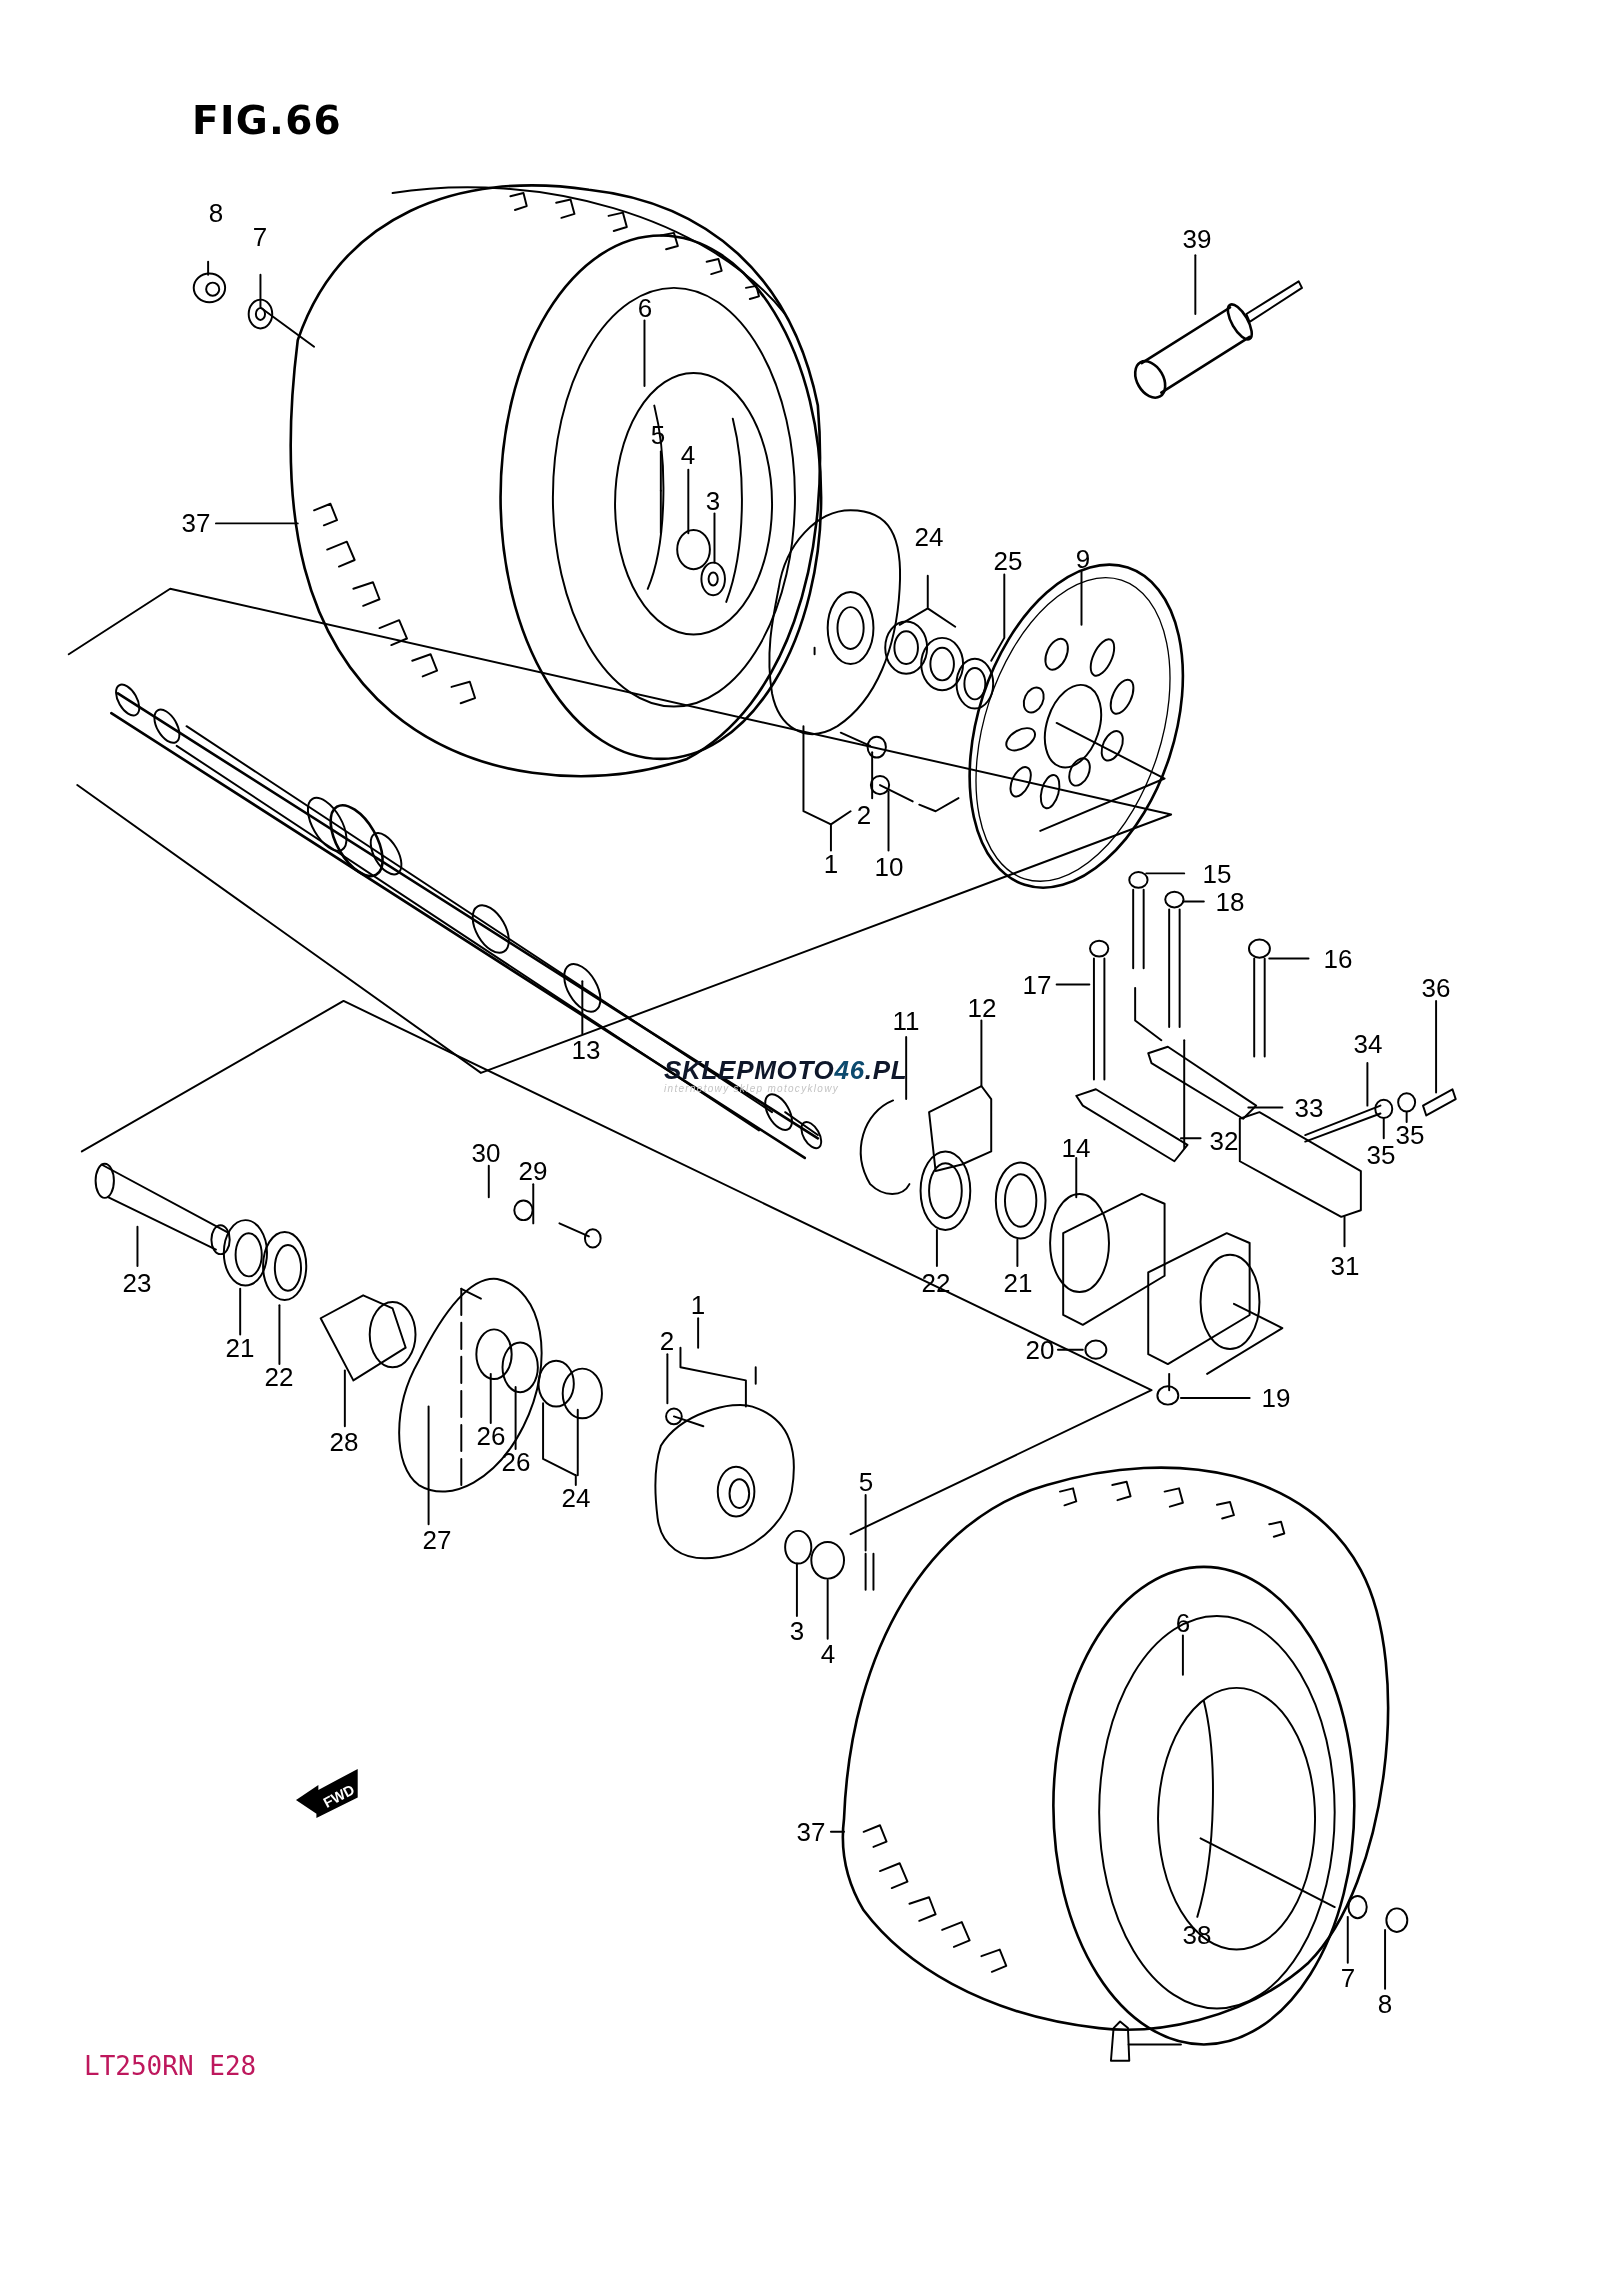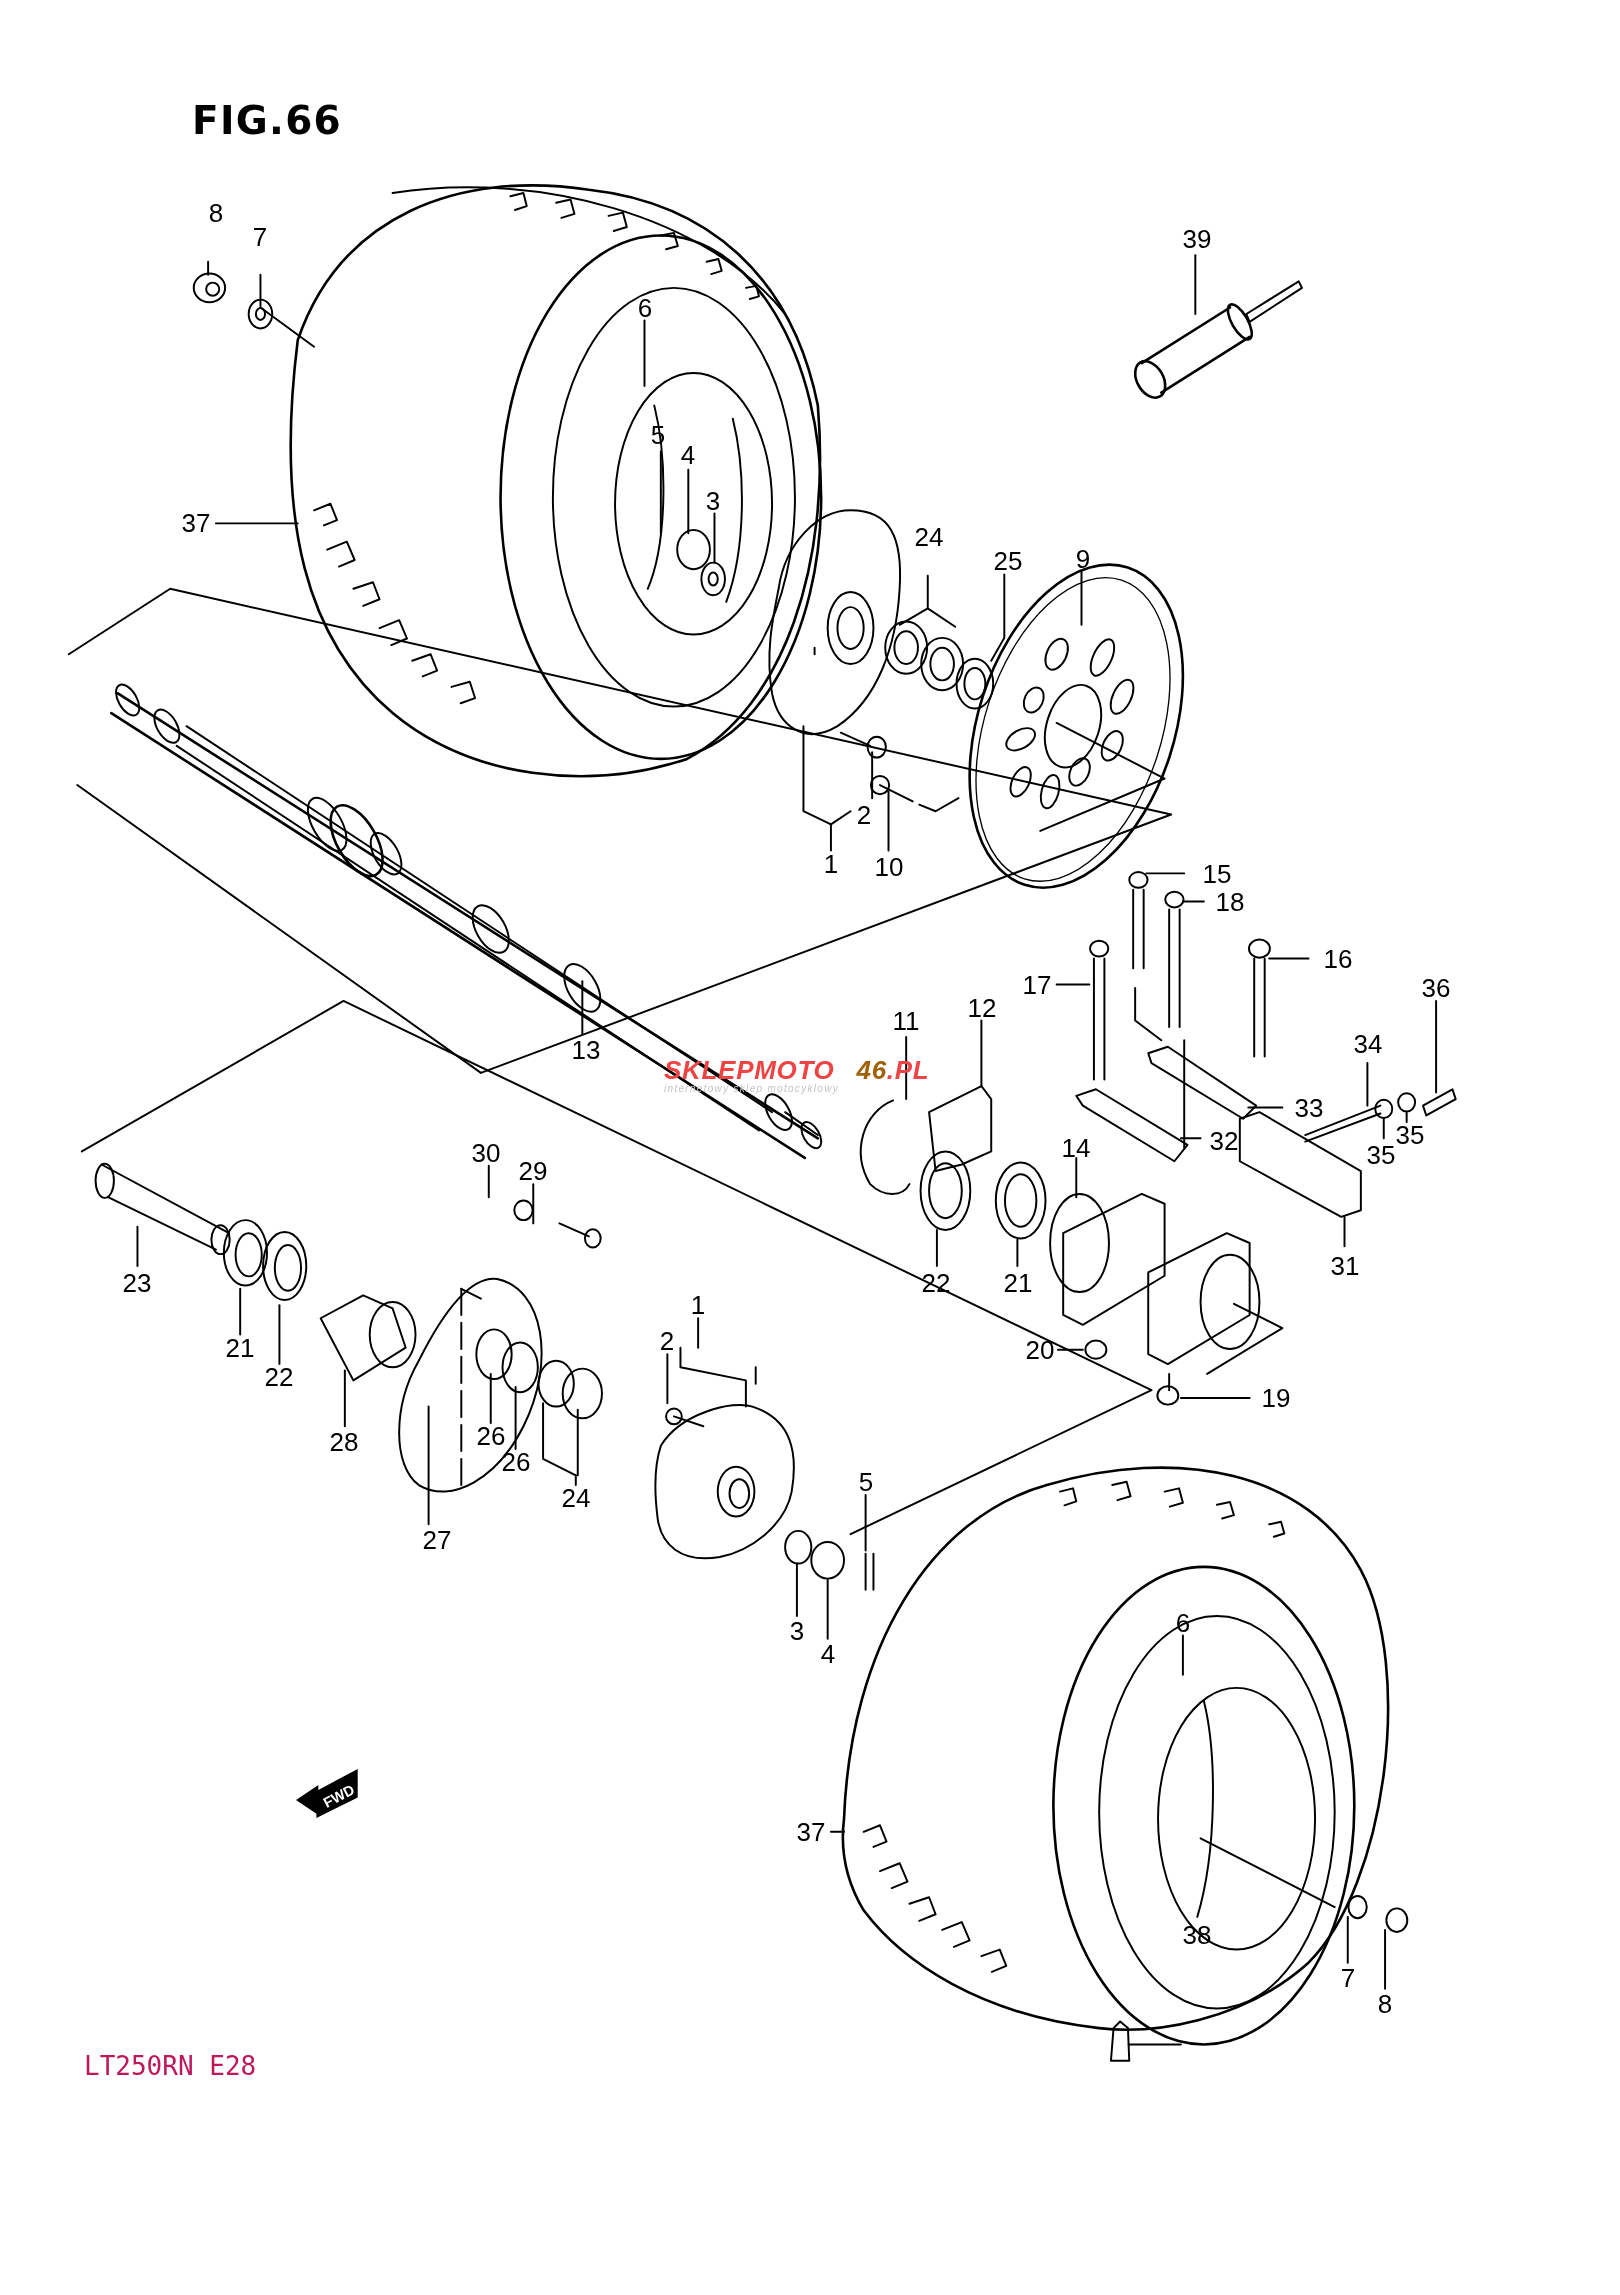--- a/index.html
+++ b/index.html
@@ -4,22 +4,22 @@
 <style>
   html, body { margin: 0; padding: 0; background: #ffffff; }
   body { width: 1620px; height: 2295px; position: relative; overflow: hidden; font-family: "Liberation Sans", sans-serif; }
   #stage { position: absolute; left: 0; top: 0; width: 1620px; height: 2295px; }
   svg.art { position: absolute; left: 0; top: 0; }
   .fig-title { position: absolute; left: 192px; top: 98px; font-family: "DejaVu Sans", sans-serif; font-weight: bold; font-size: 39px; letter-spacing: 1.3px; color: #000; }
   .model-code { position: absolute; left: 84px; top: 2051px; font-family: "DejaVu Sans Mono", monospace; font-size: 26px; color: #be185d; }
   .callout { position: absolute; font-family: "Liberation Sans", sans-serif; font-size: 26px; color: #000; line-height: 1; white-space: nowrap; transform: translate(-50%, -50%); cursor: pointer; }
   .watermark { position: absolute; left: 664px; top: 1055px; }
   .wm-brand { font-family: "Liberation Sans", sans-serif; font-style: italic; font-weight: bold; font-size: 26px; letter-spacing: 0.7px; }
-  .wm-a { color: #ef4444; }
-  .wm-b { color: #a16207; margin-left: 22px; }
+  .wm-a { color: #0f172a; }
+  .wm-b { color: #0c4a6e; }
   .wm-tag { font-family: "Liberation Sans", sans-serif; font-style: italic; font-size: 10px; letter-spacing: 1.3px; color: #c4c4c4; margin-top: -2.6px; }
   .fwd { position: absolute; left: 291px; top: 1764px; }
 </style>
 </head>
 <body>
 
 <div id="stage">
 
   <div class="fig-title">FIG.66</div>
 

